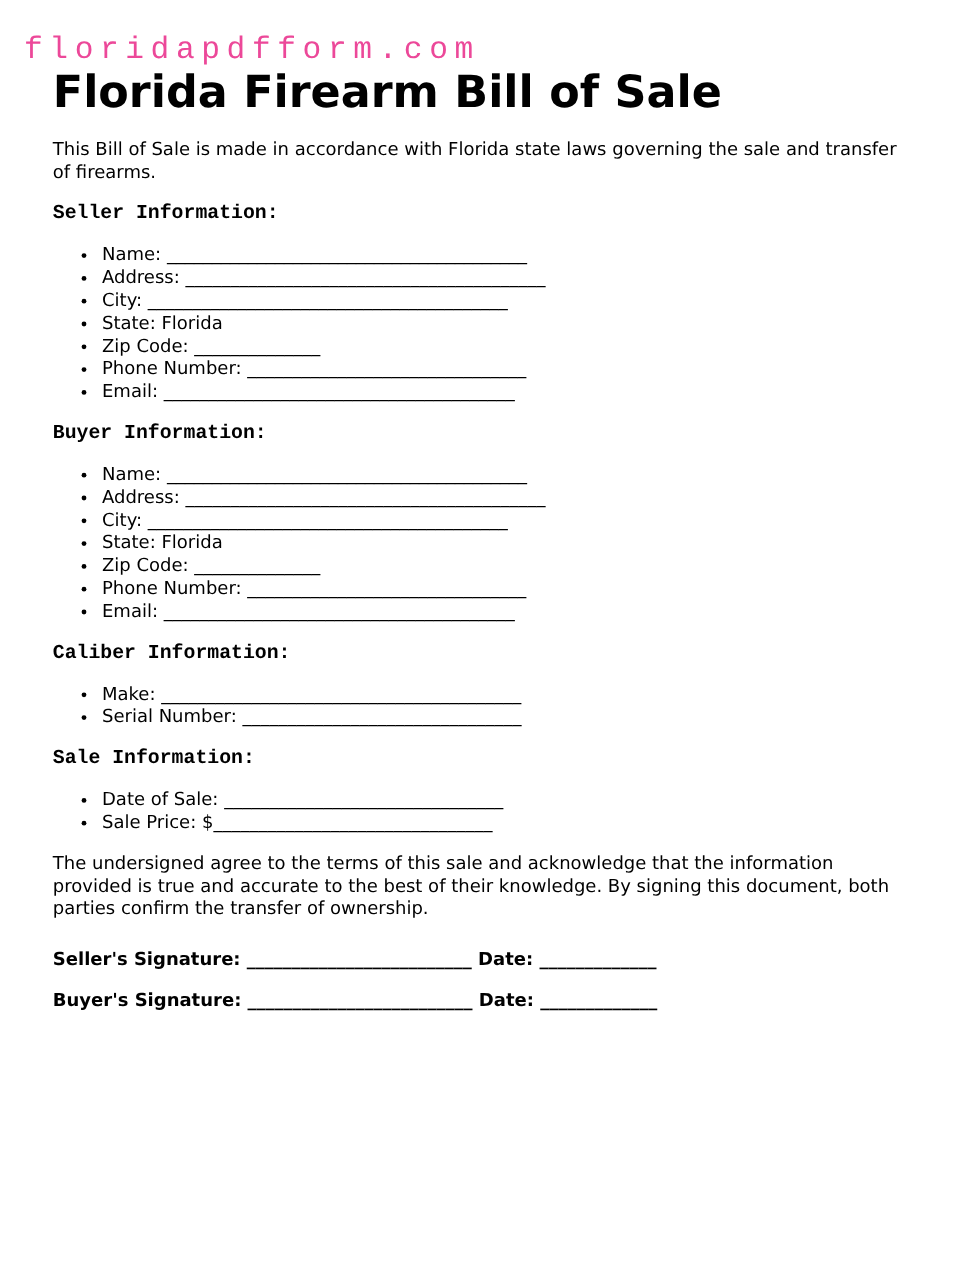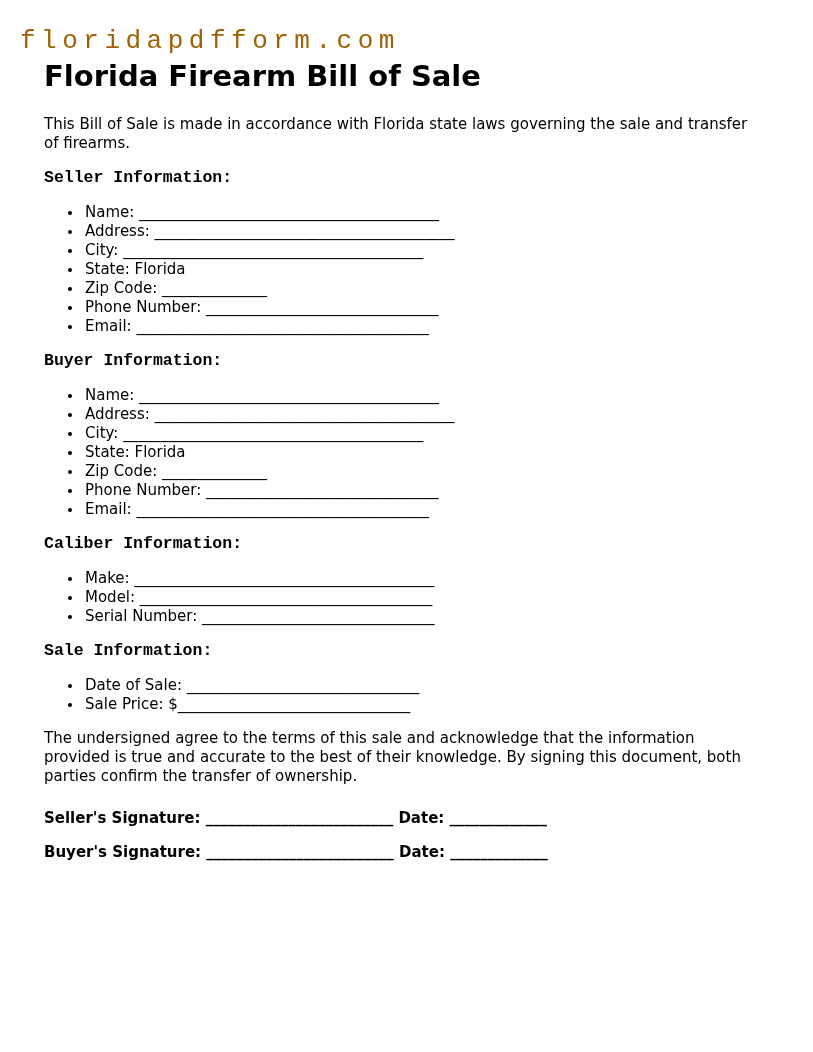--- a/index.html
+++ b/index.html
@@ -13,26 +13,26 @@
     line-height: 19px;
     box-sizing: border-box;
     padding: 26px 48px 0 44px;
     overflow: hidden;
   }
   .site-header {
     font-family: "Liberation Mono", "DejaVu Sans Mono", monospace;
     font-size: 26px;
     line-height: 30px;
     letter-spacing: 5.5px;
-    color: #a16207;
+    color: #ec4899;
     margin-left: -24px;
     white-space: nowrap;
   }
   h1 {
-    font-size: 29px;
+    font-size: 37px;
     line-height: 35px;
     font-weight: bold;
     margin: 3px 0 21px 0;
   }
   p { margin: 5px 0; }
   .intro, .agreement { line-height: 19px; }
   .sec-heading {
     font-weight: bold;
     font-size: 16.5px;
     line-height: 20px;
@@ -94,21 +94,20 @@
   <li>City: ________________________________________</li>
   <li>State: Florida</li>
   <li>Zip Code: ______________</li>
   <li>Phone Number: _______________________________</li>
   <li>Email: _______________________________________</li>
 </ul>
 
 <p class="sec-heading">Caliber Information:</p>
 <ul class="fields">
   <li>Make: ________________________________________</li>
-  <li>Model: _______________________________________</li>
   <li>Serial Number: _______________________________</li>
 </ul>
 
 <p class="sec-heading">Sale Information:</p>
 <ul class="fields">
   <li>Date of Sale: _______________________________</li>
   <li>Sale Price: $_______________________________</li>
 </ul>
 
 <p class="agreement">The undersigned agree to the terms of this sale and acknowledge that the information provided is true and accurate to the best of their knowledge. By signing this document, both parties confirm the transfer of ownership.</p>

